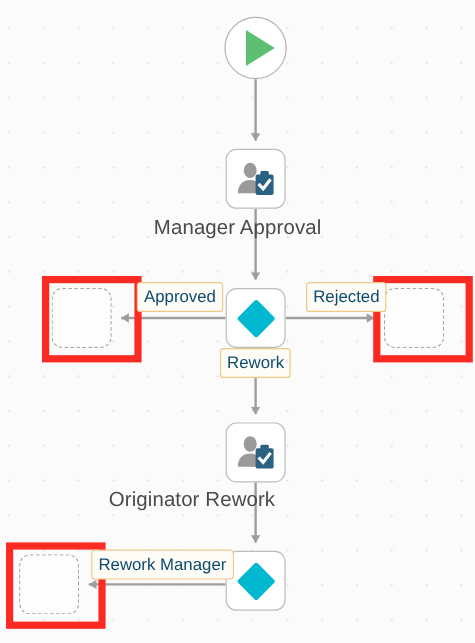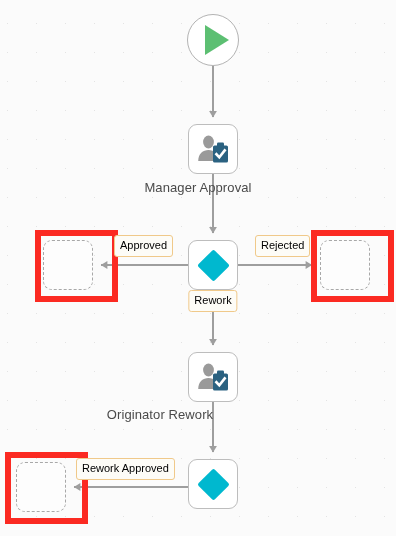--- a/index.html
+++ b/index.html
@@ -92,33 +92,33 @@
   .highlight-frame {
     position: absolute;
     border: 6px solid #fb2a22;
     box-sizing: border-box;
     background: transparent;
   }
 
   
   .caption {
     position: absolute;
-    font-size: 13px;
+    font-size: 17px;
     color: #4a4a4a;
     white-space: nowrap;
     text-align: center;
     letter-spacing: 0.1px;
   }
 
   
   .edge-label {
     position: absolute;
-    font-size: 11px;
+    font-size: 14px;
     line-height: 1;
-    color: #000000;
+    color: #0c4a6e;
     background: #fdfcf7;
     border: 1px solid #f0c98a;
     border-radius: 3px;
     padding: 4px 5px 5px 5px;
     white-space: nowrap;
     box-sizing: border-box;
   }
 </style>
 </head>
 <body>
@@ -202,15 +202,15 @@
   <div class="node gateway-node" style="left:188px; top:459px;">
     <span class="diamond"></span>
   </div>
 
   <div class="edge-label" style="left:114px; top:235px;">Approved</div>
 
   <div class="edge-label" style="left:213px; top:290px; transform:translateX(-50%);">Rework</div>
 
   <div class="edge-label" style="left:255px; top:235px;">Rejected</div>
 
-  <div class="edge-label" style="left:76px; top:458px;">Rework Approved</div>
+  <div class="edge-label" style="left:76px; top:458px;">Rework Manager</div>
 
 </div>
 
 </body></html>

